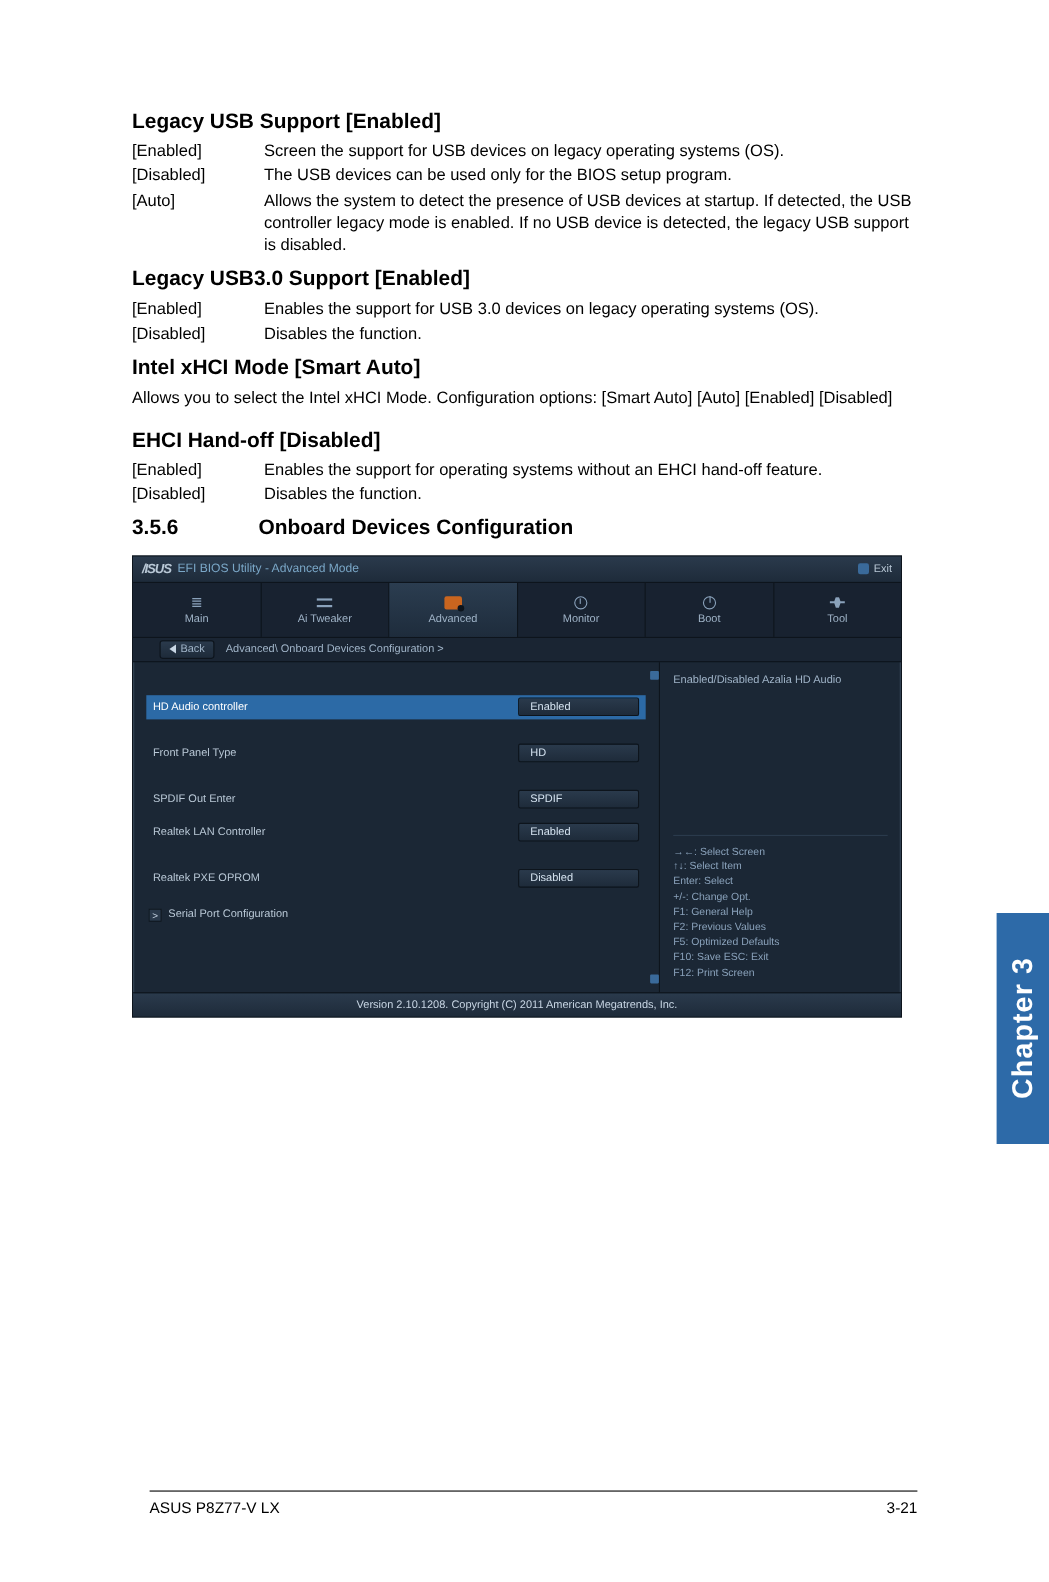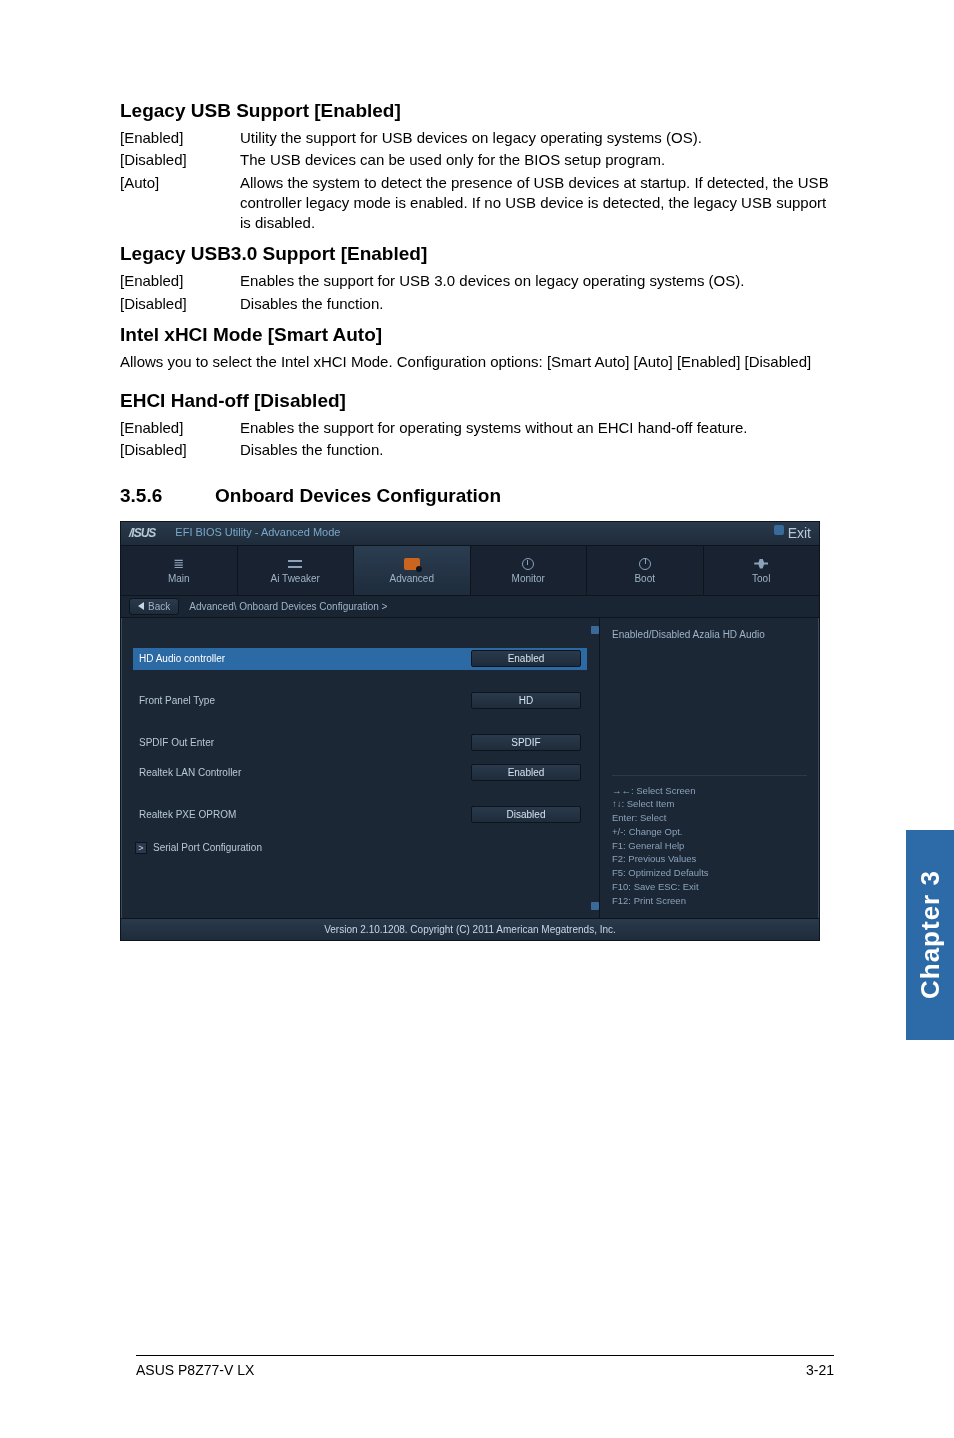--- a/index.html
+++ b/index.html
@@ -33,22 +33,23 @@
   .def-desc {
     flex: 1;
   }
   .body-text {
     font-size: 15px;
     line-height: 1.35;
   }
   .section-num-row {
     display: flex;
     align-items: flex-start;
-    margin-top: 24px;
+    margin-top: 8px;
     margin-bottom: 14px;
+    gap: 20px;
   }
   .section-num {
     font-size: 19px;
     font-weight: bold;
     width: 95px;
   }
   .section-title {
     font-size: 19px;
     font-weight: bold;
   }
@@ -66,33 +67,33 @@
   }
   .bios-titlebar {
     height: 24px;
     background: linear-gradient(#2a3a4c, #1e2b3a);
     display: flex;
     align-items: center;
     justify-content: space-between;
     padding: 0 8px;
     border-bottom: 1px solid #0d141c;
   }
-  .bios-titlebar-left { display: flex; gap: 20px; }
+  .bios-titlebar-left { display: flex; align-items: center; gap: 6px; }
   .bios-logo {
     font-style: italic;
     font-weight: bold;
     letter-spacing: -1px;
     color: #b9c8d6;
     font-size: 12px;
   }
   .bios-titlebar .title-text { color: #7aa7c7; }
   .bios-exit {
     display: flex;
     gap: 4px;
-    font-size: 14px;
+    font-size: 10px;
     color: #b9c8d6;
   }
   .bios-exit-icon {
     width: 10px; height: 10px;
     background: #3a6a9a;
     border-radius: 2px;
     display: inline-block;
   }
 
   .bios-tabs {
@@ -137,21 +138,21 @@
     content:""; position:absolute; left:0; width:14px; height:2px; background:#8aa2bb;
   }
   .icon-sliders::before { top:2px; }
   .icon-sliders::after { top:8px; }
 
   .bios-breadcrumb {
     height: 22px;
     background: #1a2533;
     display: flex;
     align-items: center;
-    padding: 0 8px;
+    padding: 0 24px;
     gap: 10px;
     border-bottom: 1px solid #0d141c;
     font-size: 10px;
     color: #9fb3c7;
   }
   .back-btn {
     display:flex; align-items:center; gap:4px;
     background: linear-gradient(#2a3a4c,#1e2b3a);
     padding: 2px 8px;
     border-radius: 3px;
@@ -192,21 +193,21 @@
     color: #b9c8d6;
     margin-top: 20px;
   }
   .bios-row.selected {
     background: #2c6aa6;
     color: #fff;
   }
   .bios-row.group-gap { margin-top: 8px; }
   .bios-value-box {
     min-width: 110px;
-    text-align: center;
+    text-align: left;
     background: linear-gradient(#2a3a4c,#1e2b3a);
     border: 1px solid #0d141c;
     border-radius: 2px;
     padding: 2px 10px;
     font-size: 10px;
     color: #d5e3f0;
   }
   .bios-sub {
     display:flex;
     align-items:center;
@@ -292,21 +293,21 @@
   }
 </style>
 </head>
 <body>
 
 <div class="page">
 
   <div class="heading">Legacy USB Support [Enabled]</div>
   <div class="def-row">
     <div class="def-term">[Enabled]</div>
-    <div class="def-desc">Utility the support for USB devices on legacy operating systems (OS).</div>
+    <div class="def-desc">Screen the support for USB devices on legacy operating systems (OS).</div>
   </div>
   <div class="def-row">
     <div class="def-term">[Disabled]</div>
     <div class="def-desc">The USB devices can be used only for the BIOS setup program.</div>
   </div>
   <div class="def-row">
     <div class="def-term">[Auto]</div>
     <div class="def-desc">Allows the system to detect the presence of USB devices at startup. If detected, the USB controller legacy mode is enabled. If no USB device is detected, the legacy USB support is disabled.</div>
   </div>
 

